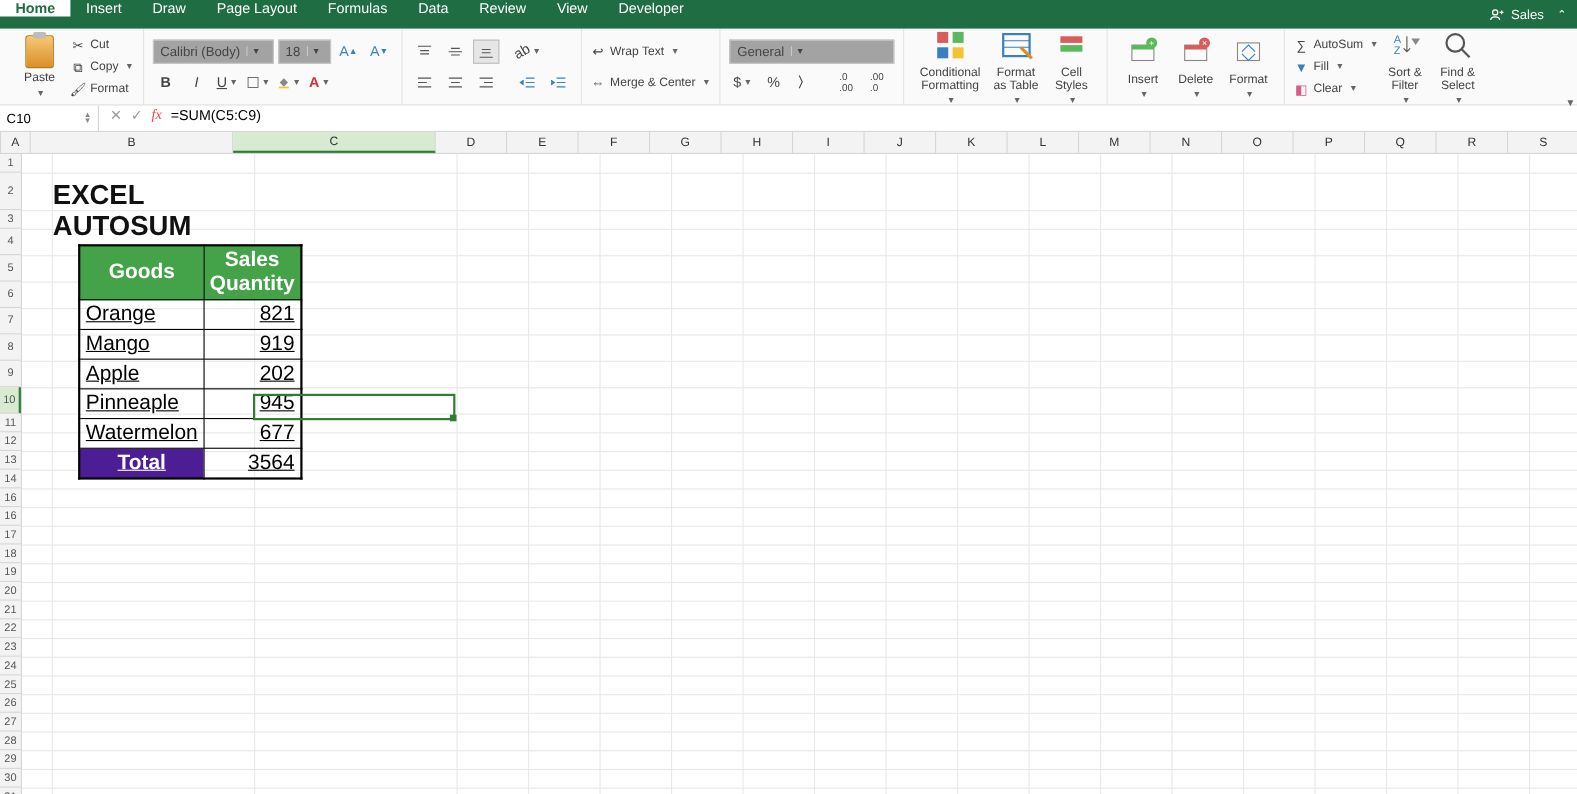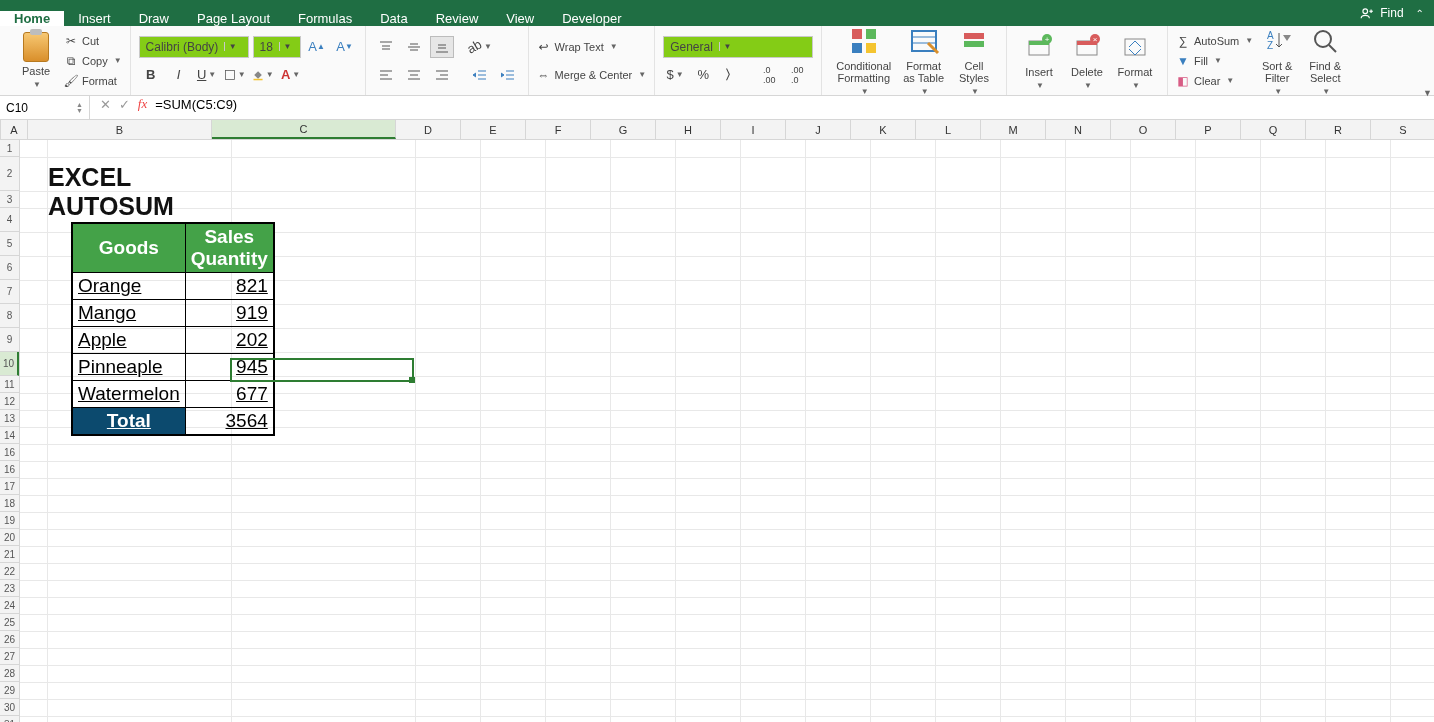--- a/index.html
+++ b/index.html
@@ -1,39 +1,39 @@
 <!DOCTYPE html>
 <html><head>
 <meta charset="utf-8">
 <style>
 * { margin: 0; padding: 0; box-sizing: border-box; font-family: -apple-system, "Segoe UI", Arial, sans-serif; }
 body { background: #fff; overflow: hidden; width: 1434px; height: 722px; position: relative; }
 
 
-.tab-bar { background: #1f6e43; height: 26px; display: flex; align-items: flex-end; color: #fff; font-size: 13px; position: relative; }
+.tab-bar { background: #1f6e43; height: 26px; display: flex; align-items: flex-start; color: #fff; font-size: 13px; position: relative; }
 .tab { padding: 0 14px; display: flex; align-items: center; cursor: pointer; }
 .tab.active { background: #fff; color: #1f6e43; font-weight: 600; }
 .share-box { position: absolute; right: 10px; top: 0; height: 26px; display: flex; align-items: center; gap: 6px; font-size: 12px; }
 .share-box .chev { font-size: 10px; margin-left: 6px; }
 
 
 .ribbon { background: #fafafa; border-bottom: 1px solid #d6d6d6; height: 70px; display: flex; align-items: stretch; font-size: 11px; color: #444; padding-left: 4px; }
 .group { border-right: 1px solid #e3e3e3; display: flex; align-items: center; padding: 4px 8px; }
 .col { display: flex; flex-direction: column; gap: 2px; }
 .row { display: flex; align-items: center; gap: 4px; }
 .big-btn { display: flex; flex-direction: column; align-items: center; justify-content: flex-end; gap: 3px; padding: 2px 6px; cursor: pointer; min-width: 48px; }
 .big-btn .lbl { font-size: 11px; text-align: center; line-height: 1.1; }
 .icon { display: inline-flex; align-items: center; justify-content: center; }
 .paste-icon { width: 26px; height: 30px; background: linear-gradient(#f7c873,#d98f2b); border: 1px solid #b7791f; border-radius: 3px; position: relative; }
 .paste-icon::before { content: ""; position: absolute; top: -4px; left: 6px; width: 12px; height: 6px; background: #bdbdbd; border-radius: 2px; }
 .mini { display: flex; align-items: center; gap: 4px; font-size: 11px; height: 18px; cursor: pointer; }
 .mini .ic { width: 14px; height: 14px; display: inline-flex; align-items: center; justify-content: center; font-size: 12px; }
 .dd { font-size: 8px; color: #666; margin-left: 2px; }
 
-.combo { display: flex; align-items: center; border: 1px solid #c9c9c9; background: #84cc16; height: 22px; font-size: 12px; }
+.combo { display: flex; align-items: center; border: 1px solid #c9c9c9; background: #a3a3a3; height: 22px; font-size: 12px; }
 .combo .txt { padding: 0 6px; }
 .combo .arr { width: 16px; border-left: 1px solid #c9c9c9; display: flex; align-items: center; justify-content: center; font-size: 8px; }
 
 .sq-btn { width: 24px; height: 22px; border: 1px solid transparent; display: flex; align-items: center; justify-content: center; cursor: pointer; font-size: 13px; }
 .sq-btn.sel { background: #e6e6e6; border: 1px solid #bcbcbc; }
 .sq-btn svg { width: 16px; height: 16px; }
 
 .big-svg { width: 32px; height: 32px; }
 
 
@@ -65,21 +65,21 @@
 
 
 .content { position: absolute; left: 0; top: 0; }
 .title-cell { position: absolute; left: 28px; top: 23px; font-size: 25px; font-weight: 700; color: #111; }
 
 .datatable { position: absolute; left: 25px; top: 82px; border: 2px solid #000; border-collapse: collapse; font-size: 19px; margin-left: 26px; }
 .datatable th, .datatable td { border: 1px solid #000; padding: 2px 5px; }
 .datatable th { background: #44a248; color: #fff; font-weight: 700; text-align: center; height: 22px; }
 .datatable td { height: 22px; text-decoration: underline; }
 .datatable .num { text-align: right; }
-.datatable .total-row td:first-child { background: #0c4a6e; color: #fff; font-weight: 700; text-align: center; }
+.datatable .total-row td:first-child { background: #4c1d95; color: #fff; font-weight: 700; text-align: center; }
 .col-goods { width: 185px; }
 .col-qty { width: 185px; }
 
 .sel-outline { position: absolute; border: 2px solid #2e7d32; pointer-events: none; }
 .sel-outline::after { content: ""; position: absolute; right: -3px; bottom: -3px; width: 6px; height: 6px; background: #2e7d32; }
 
 .rb-collapse { position: absolute; right: 2px; top: 88px; font-size: 9px; color: #666; }
 </style>
 </head>
 <body>
@@ -96,21 +96,21 @@
       <div class="tab">View</div>
       <div class="tab">Developer</div>
     </div>
   <div class="share-box">
     <svg width="14" height="14" viewBox="0 0 24 24" fill="none" stroke="#fff" stroke-width="2">
         <circle cx="9" cy="9" r="4"></circle>
         <path d="M2 21c0-3 3-5 7-5s7 2 7 5"></path>
         <line x1="19" y1="6" x2="19" y2="12"></line>
         <line x1="16" y1="9" x2="22" y2="9"></line>
       </svg>
-    <span>Find</span>
+    <span>Sales</span>
     <span class="chev">⌃</span>
   </div>
 </div>
 
 <div class="ribbon">
 
   <div class="group">
     <div class="big-btn">
       <div class="paste-icon icon"></div>
       <span class="lbl">Paste</span>

